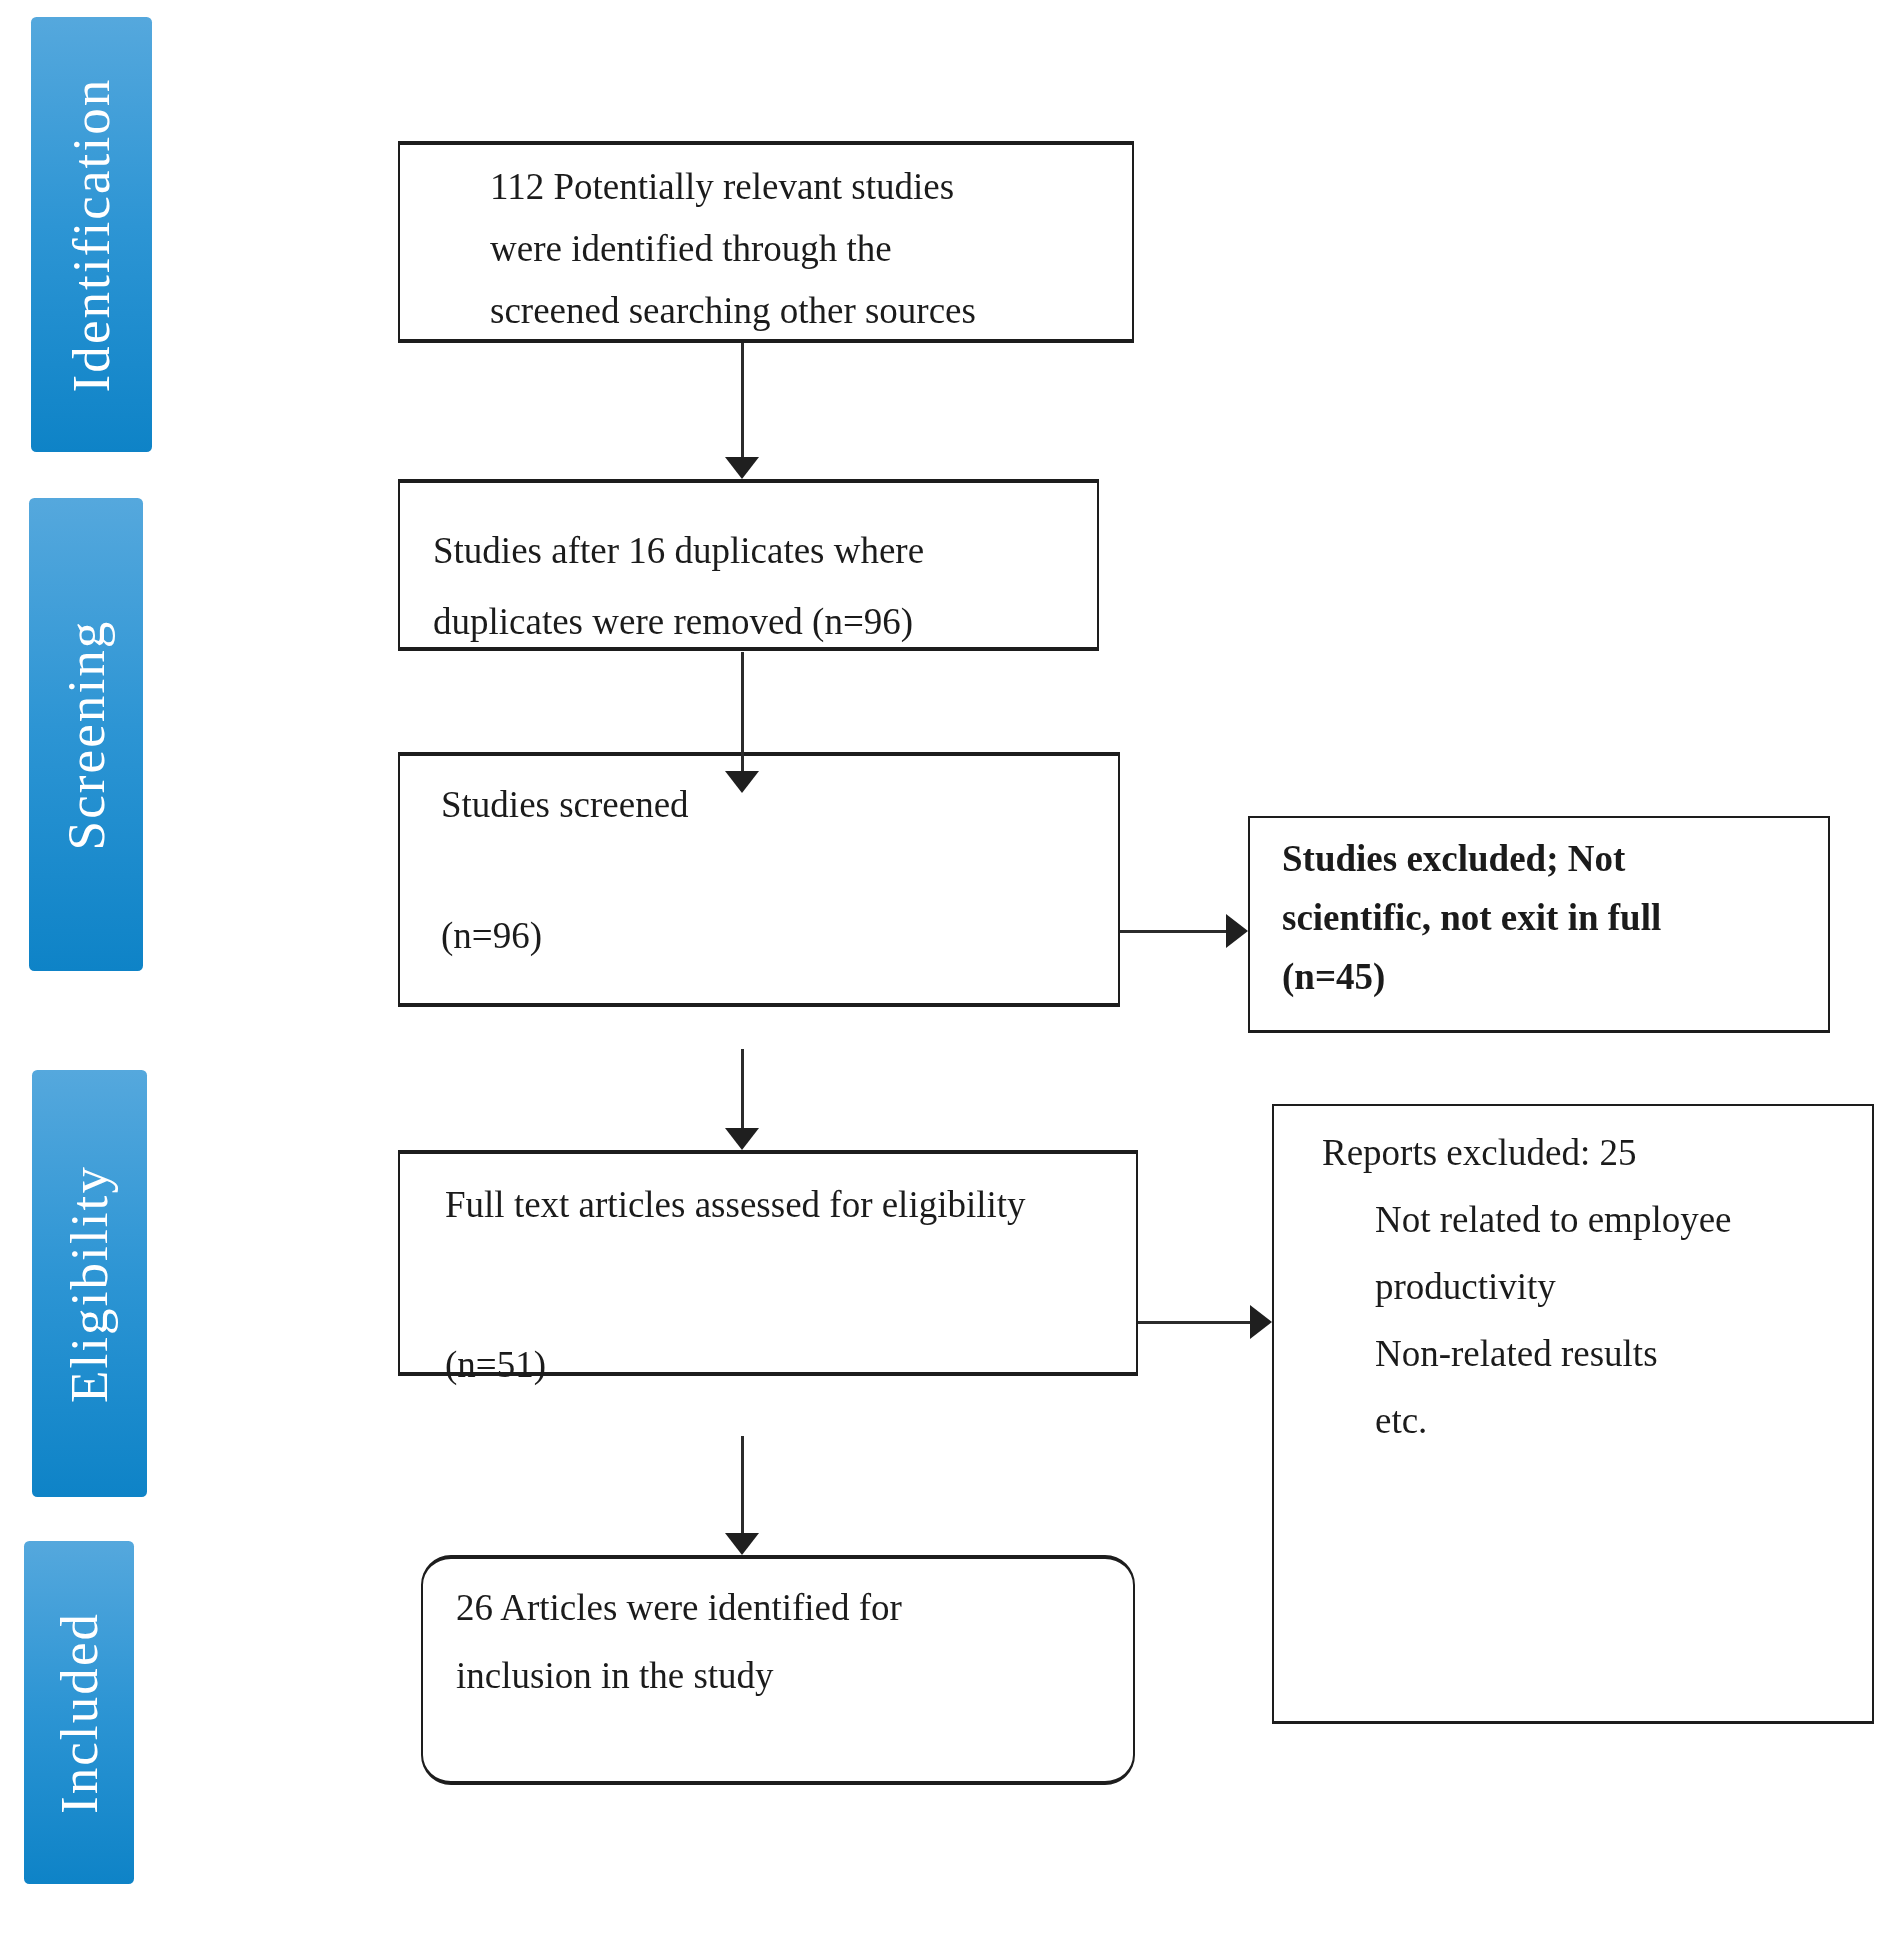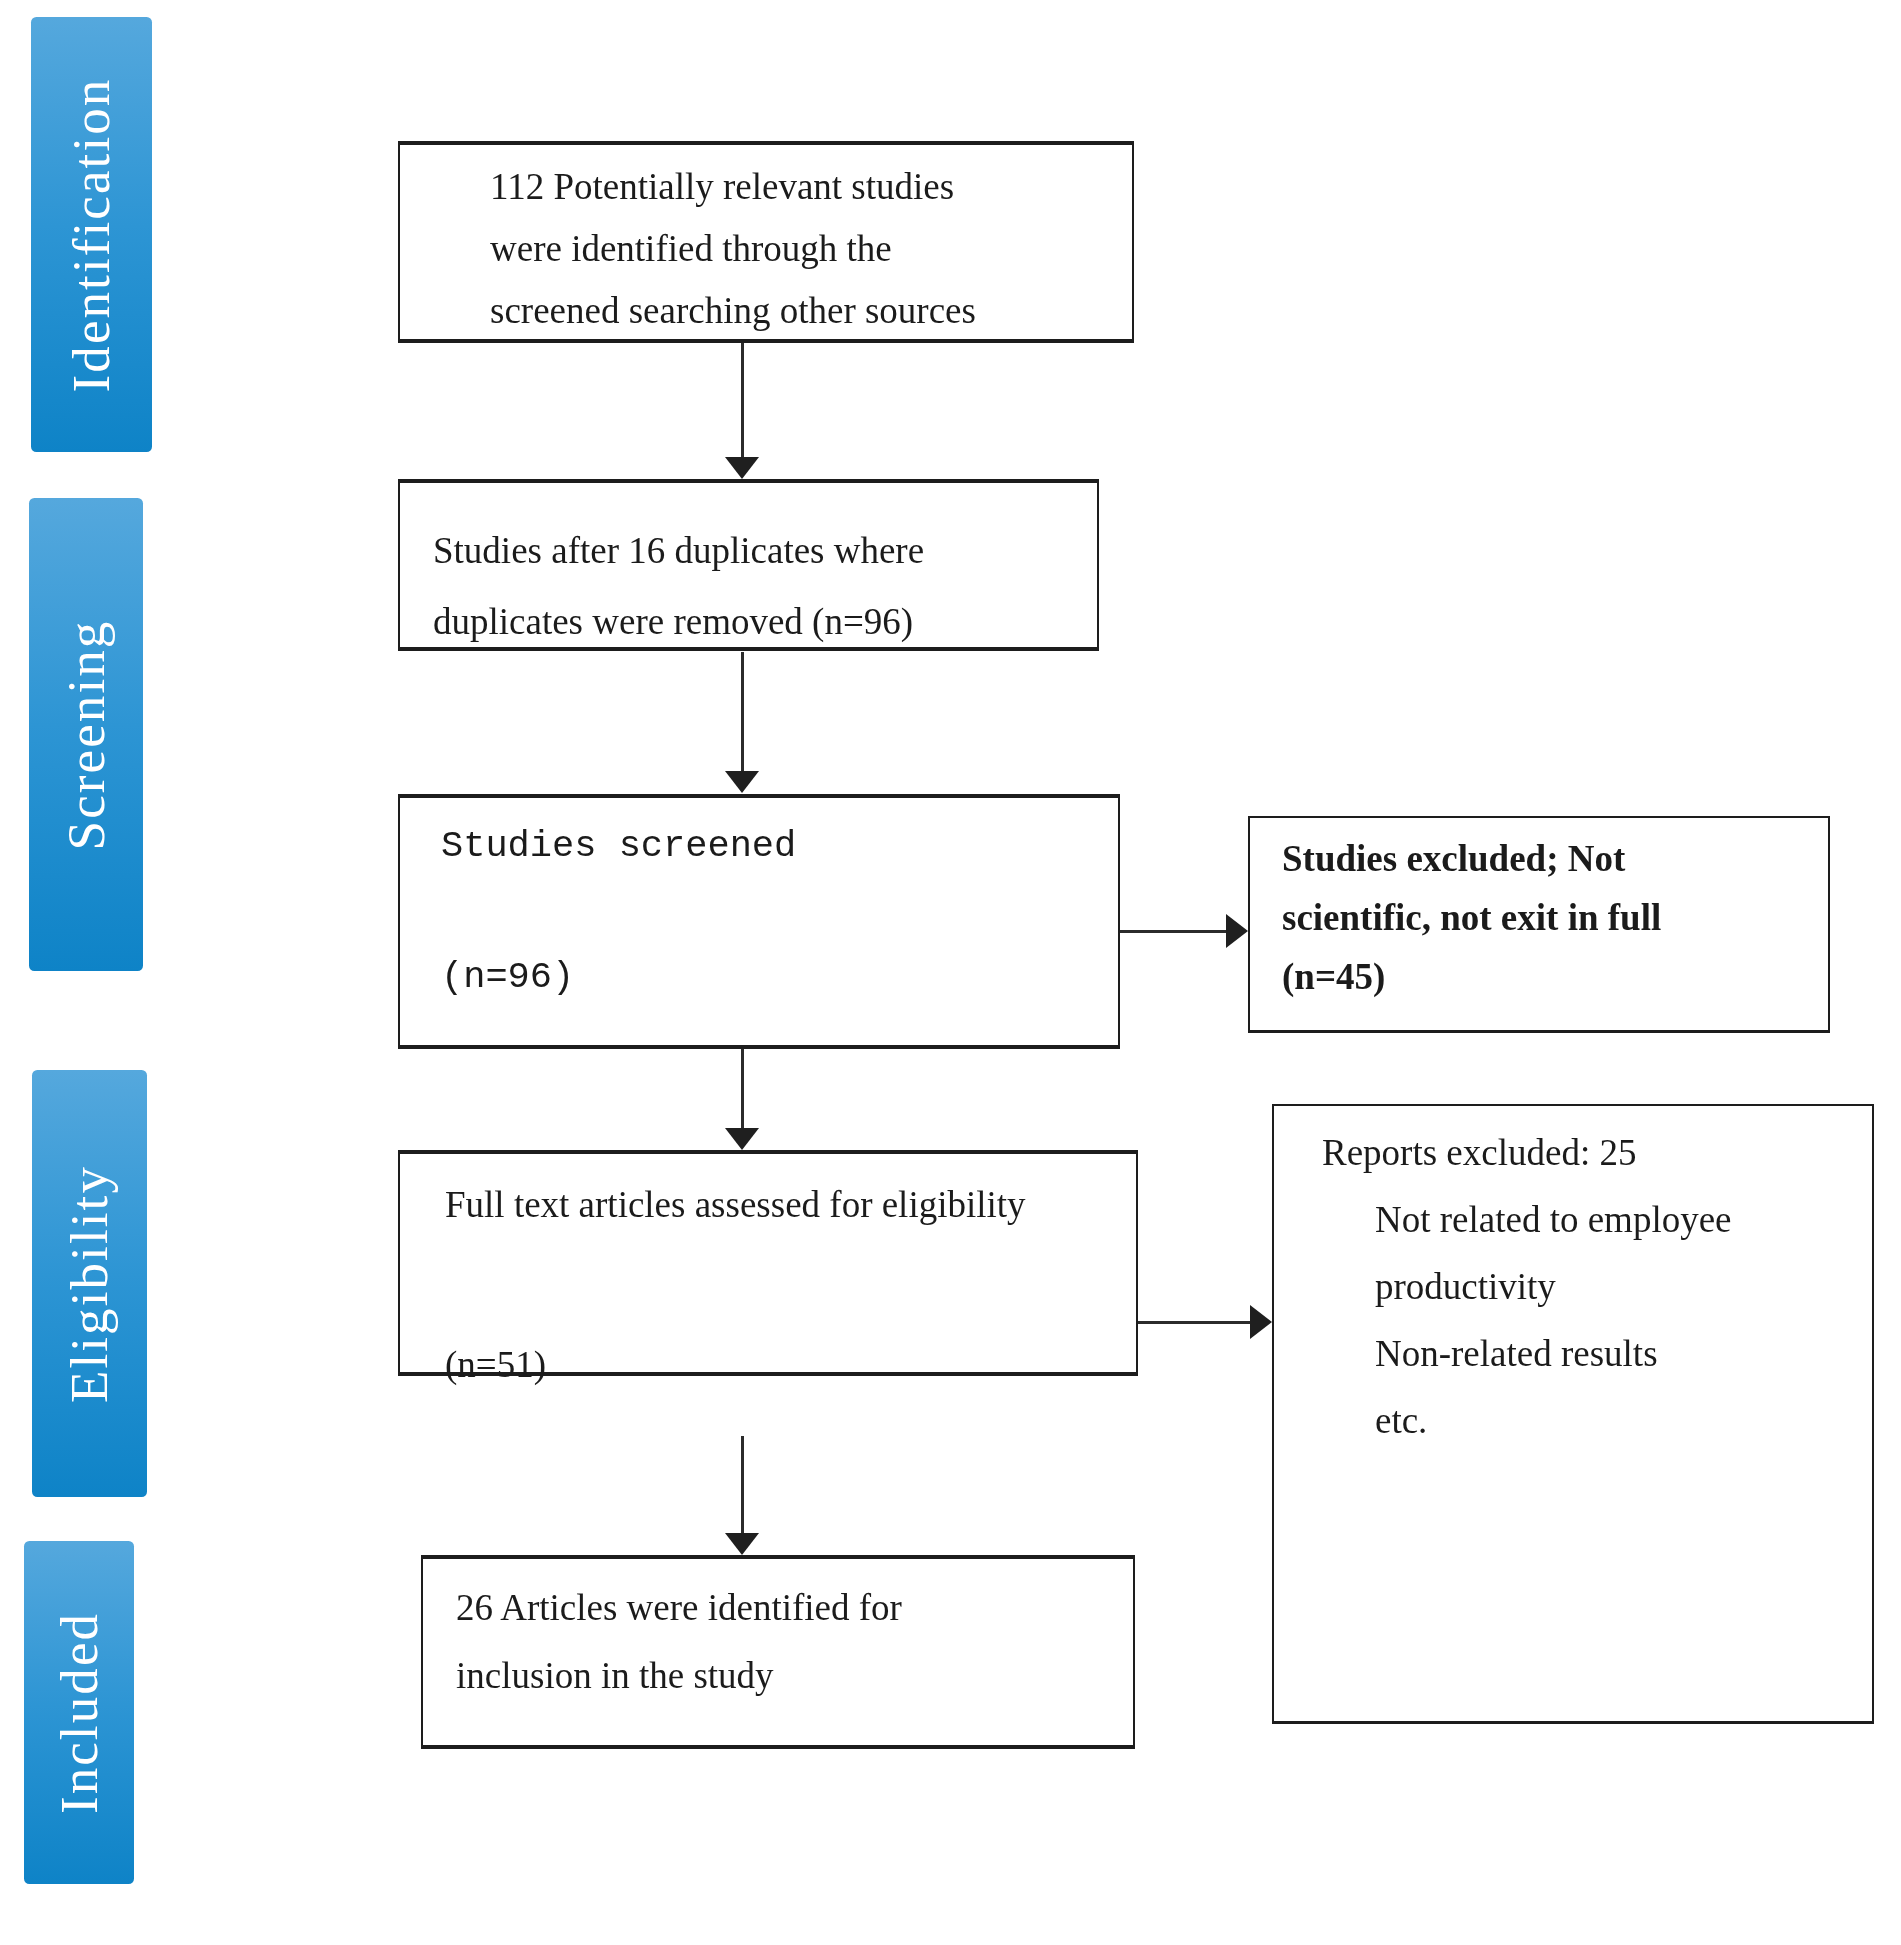--- a/index.html
+++ b/index.html
@@ -31,25 +31,25 @@
     font-size:37px;line-height:68px;
   }
   .fbox .ln{white-space:nowrap;}
   .sbox{
     position:absolute;box-sizing:border-box;background:#ffffff;
     border:2.6px solid #1d1d1d;border-bottom-width:3.7px;
     font-size:37px;
   }
   #box-identified{left:398px;top:141px;width:736px;height:202px;padding:10.5px 10.5px 0 90px;line-height:62px;}
   #box-duplicates{left:398px;top:479px;width:701px;height:172px;padding:32px 5px 0 33px;line-height:71px;}
-  #box-screened{left:398px;top:794px;width:722px;height:255px;padding:13px 10.5px 0 41px;line-height:71px;font-family:Liberation Mono, monospace;}
+  #box-screened{left:398px;top:752px;width:722px;height:255px;padding:13px 10.5px 0 41px;line-height:71px;}
   #box-screened .count{margin-top:60px;}
   #box-fulltext{left:398px;top:1150px;width:740px;height:226px;padding:14.7px 10.5px 0 45px;line-height:71px;}
   #box-fulltext .count{margin-top:89px;}
-  #box-included26{left:421px;top:1555px;width:714px;height:194px;padding:14.7px 10.5px 0 33px;line-height:68px;}
+  #box-included26{left:421px;top:1555px;width:714px;height:230px;padding:14.7px 10.5px 0 33px;line-height:68px;border-radius:30px;}
   #box-excl-screening{left:1248px;top:816px;width:582px;height:217px;padding:10.5px 10.5px 0 32px;font-size:37px;line-height:59px;font-weight:bold;}
   #box-excl-reports{left:1272px;top:1104px;width:602px;height:620px;padding:12.6px 10.5px 0 48px;font-size:37px;line-height:67px;}
   #box-excl-reports .indent{padding-left:53px;}
 
   
   .vline{position:absolute;width:3.2px;background:#2b2b2b;}
   .hline{position:absolute;height:3.2px;background:#2b2b2b;}
   .tri-down{
     position:absolute;width:0;height:0;
     border-left:17.3px solid transparent;border-right:17.3px solid transparent;

